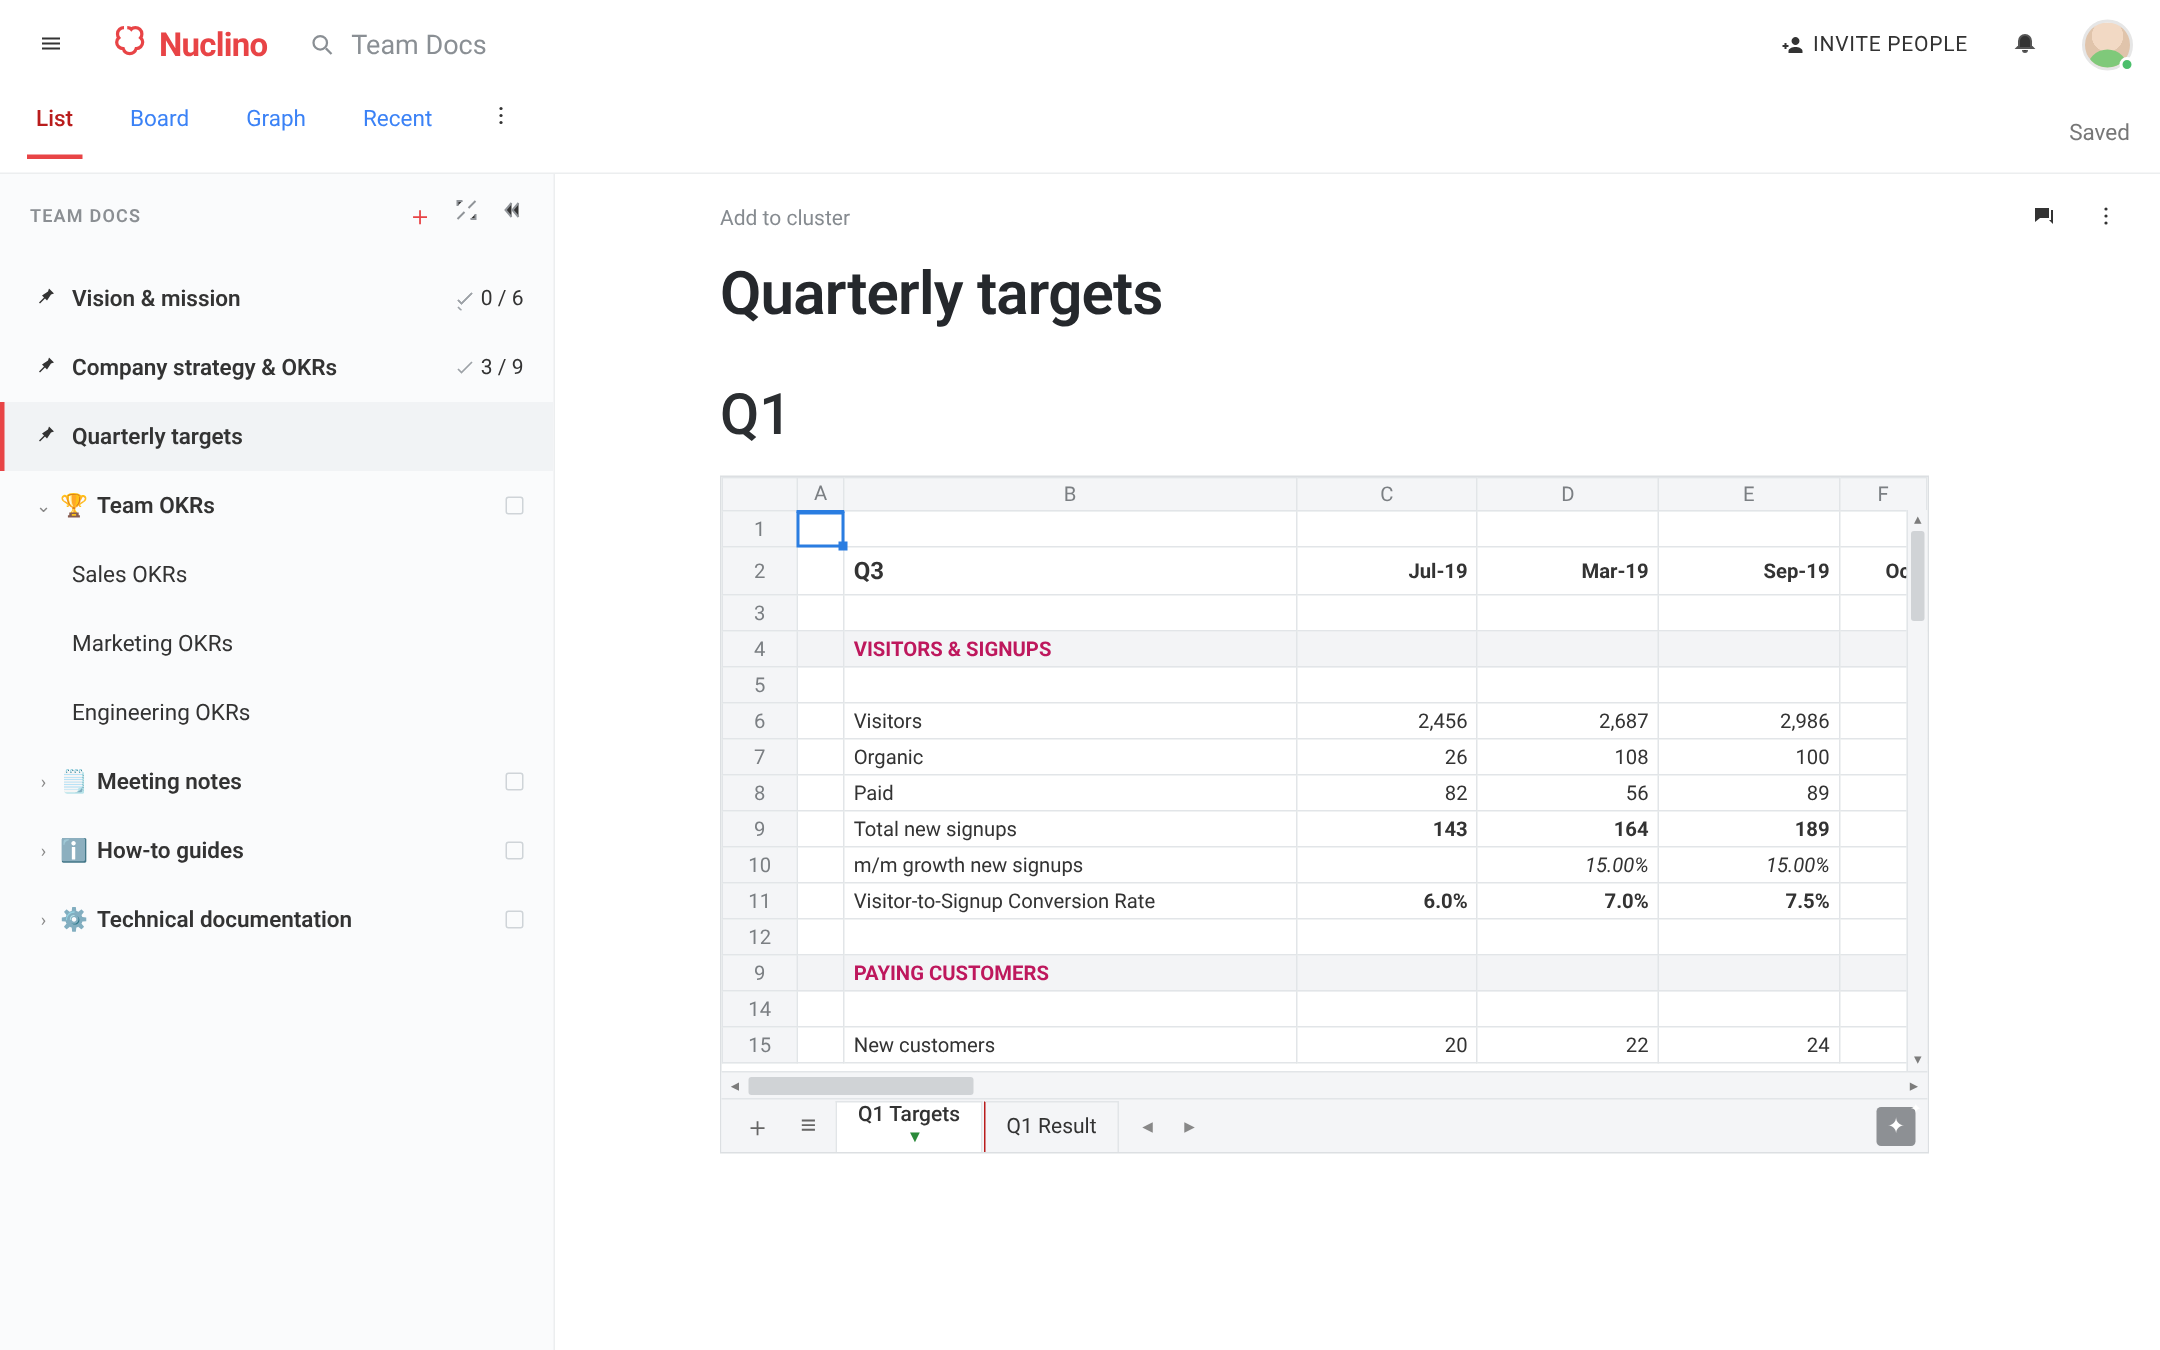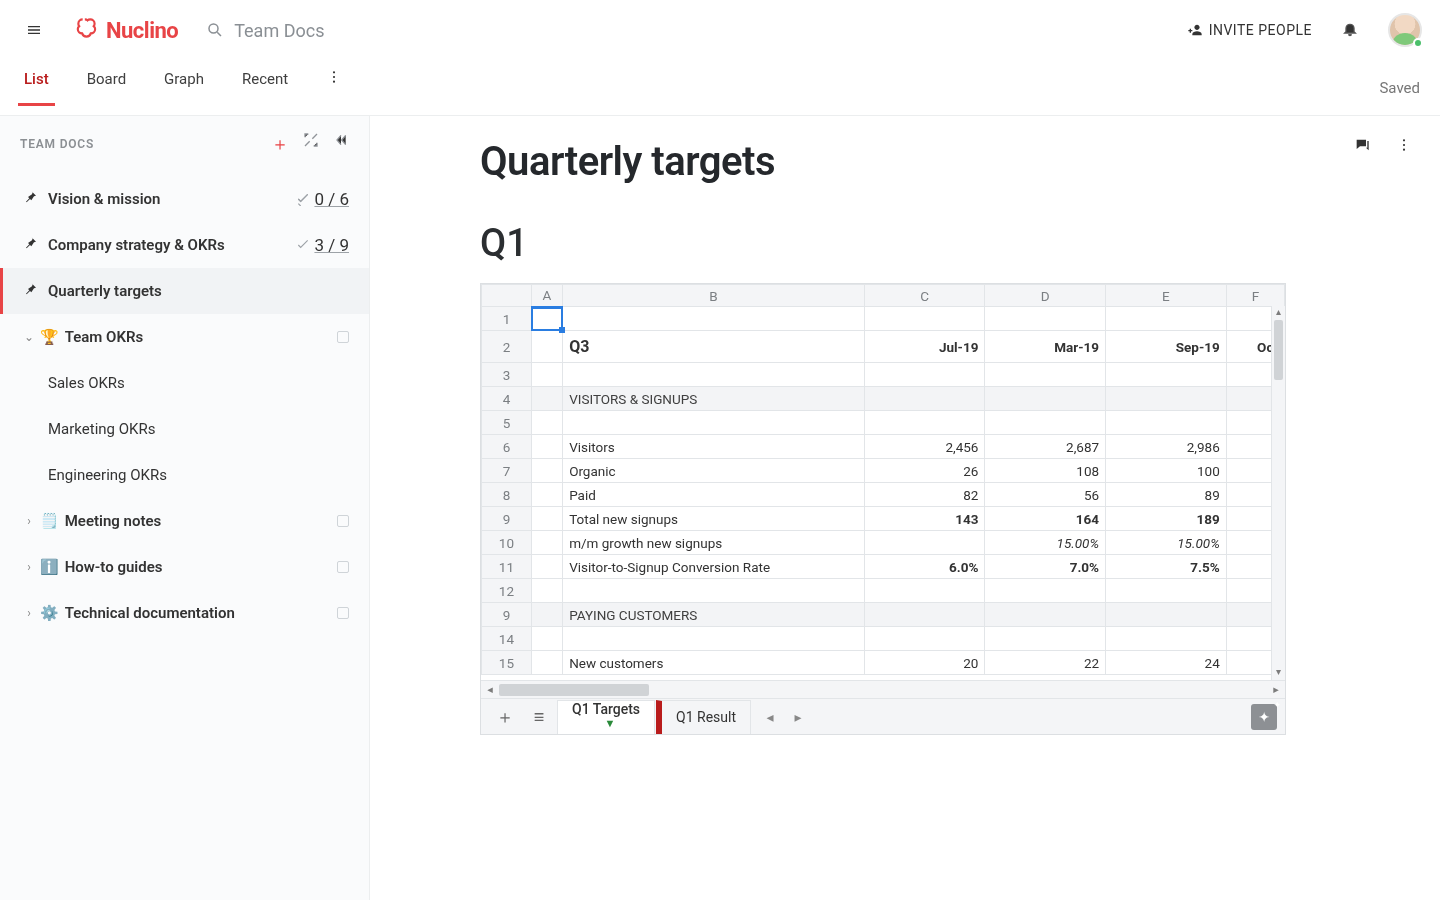--- a/index.html
+++ b/index.html
@@ -16,42 +16,42 @@
   .topbar .right { margin-left:auto; display:flex; align-items:center; gap:30px; }
   .invite { display:flex; align-items:center; gap:6px; color:#555; font-size:14px; letter-spacing:0.5px; cursor:pointer; }
   .bell { cursor:pointer; color:#555; font-size:18px; }
   .avatar-wrap { position:relative; cursor:pointer; }
   .avatar { width:34px; height:34px; border-radius:50%; background:radial-gradient(circle at 50% 30%, #f2d9c4 0 40%, #e0c4ab 41% 100%); border:2px solid #e6e6e6; position:relative; overflow:hidden; }
   .avatar::after{content:"";position:absolute;bottom:-6px;left:50%;transform:translateX(-50%);width:28px;height:18px;background:#7fc97a;border-radius:14px 14px 0 0;}
   .presence-dot { position:absolute; right:-1px; bottom:-1px; width:10px; height:10px; border-radius:50%; background:#4bbf6b; border:2px solid #fff; }
   
   .tabrow { height:56px; border-bottom:1px solid #eceeef; display:flex; align-items:center; padding:0 20px; }
   .tabs { display:flex; gap:30px; align-items:center; }
-  .tab { font-size:15px; color:#404040; cursor:pointer; padding:0 4px 18px; position:relative; }
+  .tab { font-size:15px; color:#3b82f6; cursor:pointer; padding:0 4px 18px; position:relative; }
   .tab.active { color:#b91c1c; font-weight:500; }
   .tab.active::after { content:""; position:absolute; left:-2px; right:-2px; bottom:0; height:3px; background:#e84446; }
   .tab-more { cursor:pointer; color:#666; padding:0 4px 18px; }
   .tabrow .saved { margin-left:auto; font-size:15px; color:#777; }
   
   .layout { display:flex; height:calc(900px - 60px - 56px); }
   
   .sidebar { width:370px; border-right:1px solid #eceeef; background:#fafbfc; overflow:hidden; }
   .sb-head { height:56px; display:flex; align-items:center; padding:0 20px; }
   .sb-head .title { font-size:12px; letter-spacing:0.8px; color:#8b8f93; font-weight:600; }
   .sb-head .actions { margin-left:auto; display:flex; gap:14px; color:#909499; }
   .sb-head .actions .plus { color:#e84446; cursor:pointer; font-size:18px; }
   .sb-head .actions .expand { cursor:pointer; font-size:14px; }
   .sb-head .actions .collapse { cursor:pointer; font-size:16px; }
   .tree { padding-top:4px; }
   .node { display:flex; align-items:center; height:46px; padding:0 20px 0 22px; cursor:pointer; font-size:15px; color:#333; position:relative; }
   .node .pin { width:16px; text-align:center; color:#555; margin-right:10px; }
   .node .caret { width:14px; text-align:center; color:#888; margin-right:4px; font-size:12px; }
   .node .label { flex:0 0 auto; }
   .node.bold .label { font-weight:600; }
-  .node .meta { margin-left:auto; display:flex; align-items:center; gap:4px; color:#9da2a7; font-size:17px;text-decoration:underline; }
+  .node .meta { margin-left:auto; display:flex; align-items:flex-end; gap:4px; color:#9da2a7; font-size:14px; }
   .node .checkbox { width:12px; height:12px; border:1.5px solid #cfd4d8; border-radius:2px; margin-left:auto; }
   .node.active { background:#f1f3f5; }
   .node.active::before { content:""; position:absolute; left:0; top:0; bottom:0; width:3px; background:#e84446; }
   .node.child { padding-left:48px; font-size:15px; color:#424548; }
   .node.child .label { font-weight:400; }
   .emoji { margin-right:6px; }
   
   .main { flex:1; background:#fff; position:relative; overflow:hidden; display:flex; }
   .doc { flex:1; padding:22px 0 0 110px; position:relative; }
   .top-icons { position:absolute; top:20px; right:28px; display:flex; gap:26px; color:#6b6f73; }
@@ -66,41 +66,41 @@
   table.grid th, table.grid td { border:1px solid #e2e5e8; height:24px; padding:0 6px; font-size:13.5px; }
   table.grid thead th { background:#f4f5f7; color:#7b7f83; font-weight:400; text-align:center; height:22px; }
   table.grid tbody th { background:#f4f5f7; color:#7b7f83; font-weight:400; text-align:center; width:48px; }
   .col-a { width:30px; }
   .col-b { width:290px; }
   .col-c,.col-d,.col-e { width:116px; }
   .col-f { width:56px; }
   .cell-left { text-align:left; }
   .cell-right { text-align:right; }
   .cell-bold { font-weight:700; }
-  .section-row td { background:#f3f4f6; font-weight:400; color:#404040; }
+  .section-row td { background:#f3f4f6; font-weight:700; color:#be185d; }
   .italic { font-style:italic; }
   .selected { outline:2px solid #2a7de1; outline-offset:-2px; position:relative; }
   .selected::after { content:""; position:absolute; right:-3px; bottom:-3px; width:6px; height:6px; background:#2a7de1; }
   .col-a-head.selected-border { border-bottom:2px solid #2a7de1 !important; }
   
   .vscroll { position:absolute; right:0; top:22px; bottom:0; width:14px; background:#f4f5f7; border-left:1px solid #e2e5e8; }
   .vscroll .up, .vscroll .down { height:14px; text-align:center; font-size:10px; color:#7c7c7c; cursor:pointer; }
   .vscroll .thumb { position:absolute; top:14px; left:2px; right:2px; height:60px; background:#d0d3d6; border-radius:2px; }
   
   .hscroll { height:18px; background:#f4f5f7; border-top:1px solid #e2e5e8; position:relative; }
   .hscroll .left,.hscroll .right { position:absolute; top:0; width:18px; height:18px; text-align:center; font-size:11px; color:#7c7c7c; cursor:pointer; line-height:18px; }
   .hscroll .left{ left:0; } .hscroll .right{ right:0; }
   .hscroll .thumb { position:absolute; left:18px; top:3px; height:12px; width:150px; background:#d0d3d6; border-radius:2px; }
   
   .sheet-tabs { height:36px; display:flex; align-items:center; border-top:1px solid #e2e5e8; background:#f4f5f7; padding:0 8px; gap:2px; }
   .sheet-tabs .sbtn { width:32px; height:32px; display:flex; align-items:center; justify-content:center; color:#666; cursor:pointer; font-size:18px; }
   .sheet-tab { height:34px; display:flex; align-items:center; padding:0 14px; background:#fff; border:1px solid #e2e5e8; border-bottom:none; font-size:14px; cursor:pointer; margin-right:-1px;}
   .sheet-tab.active { color:#2a8a3a; font-weight:500;flex-direction:column; }
   .sheet-tab.active .dd { color:#2a8a3a; margin-left:8px; font-size:11px; }
-  .sheet-tab.trunc { color:#777; background:#f4f5f7; border-left:6px solid #b91c1c; }
+  .sheet-tab.trunc { color:#777; background:#f4f5f7; border-left:1px solid #b91c1c; }
   .sheet-tabs .nav { margin-left:4px; display:flex; }
   .sheet-tabs .nav span { width:28px; text-align:center; color:#888; cursor:pointer; }
   .sheet-tabs .explore { margin-left:auto; width:26px; height:26px; background:#8d9094; border-radius:3px; color:#fff; display:flex; align-items:center; justify-content:center; font-size:14px; cursor:pointer; position:relative; }
   .sheet-tabs .explore::after{content:"✦";position:absolute;top:-4px;right:-4px;font-size:9px;color:#fff;}
   svg.icon { width:16px; height:16px; fill:currentColor; }
 </style>
 </head>
 <body>
 
 <div class="topbar">
@@ -262,20 +262,21 @@
             </svg>
         </span>
         <span>
           <svg class="icon" viewBox="0 0 24 24">
               <circle cx="12" cy="5" r="1.6"></circle>
               <circle cx="12" cy="12" r="1.6"></circle>
               <circle cx="12" cy="19" r="1.6"></circle>
             </svg>
         </span>
       </div>
+      <div class="breadcrumb">Add to cluster</div>
       <h1 class="page-title">Quarterly targets</h1>
       <h2 class="section">Q1</h2>
 
       <div class="sheet-wrap">
         <div class="sheet-grid">
           <table class="grid">
             <colgroup>
               <col style="width:48px">
                 <col class="col-a">
                 <col class="col-b">

